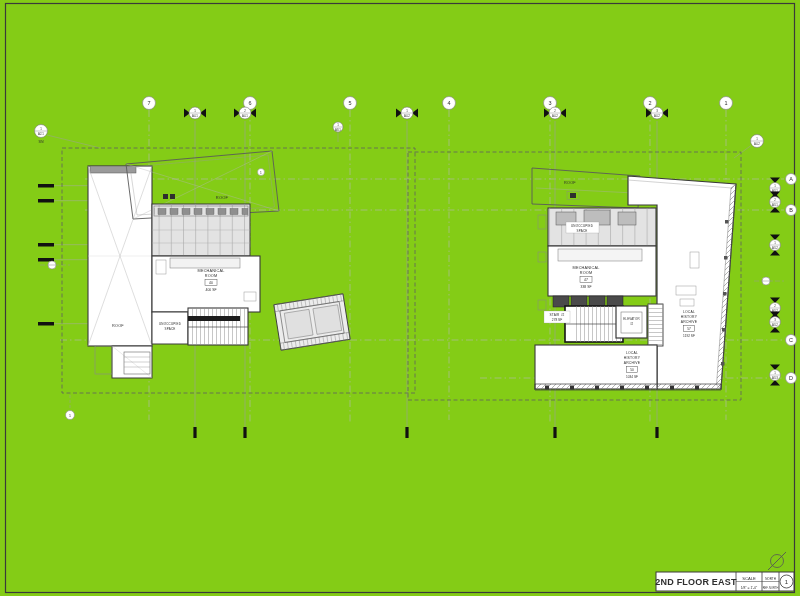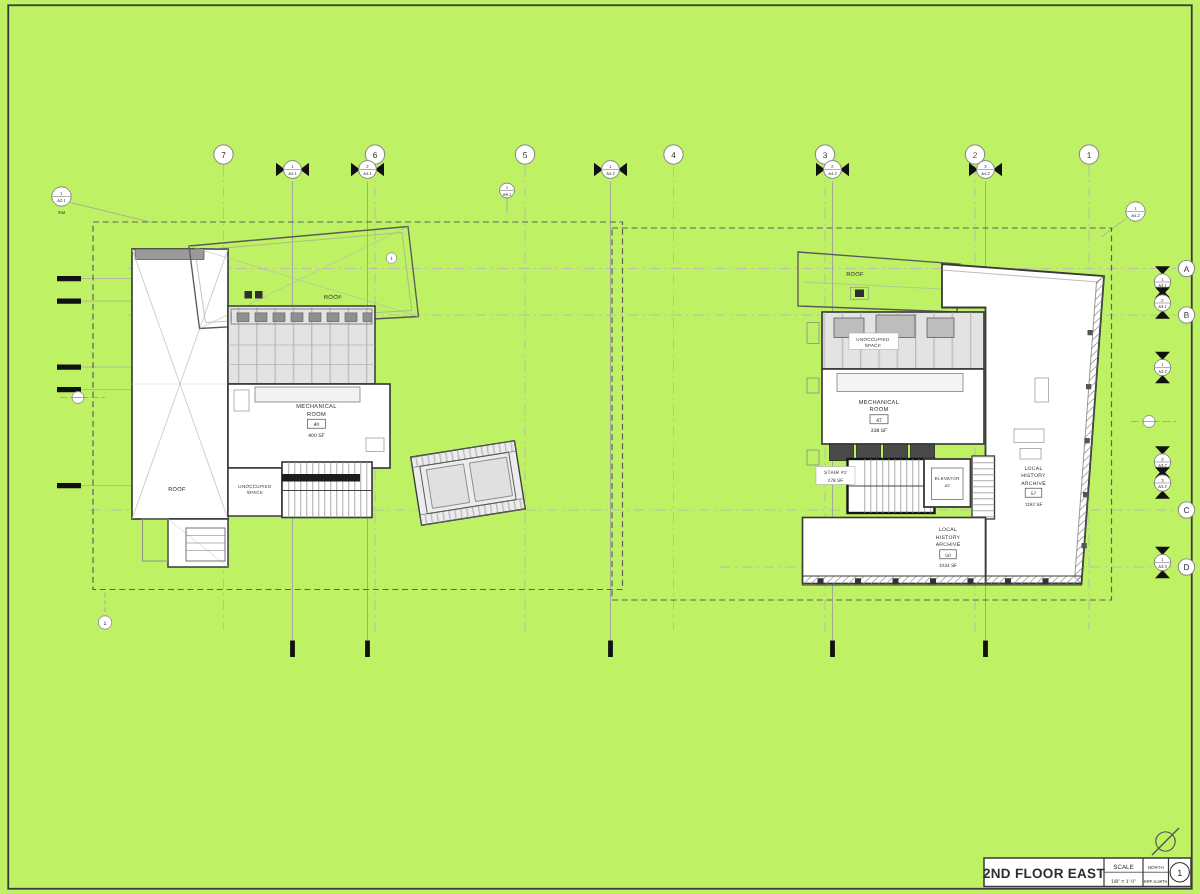--- a/index.html
+++ b/index.html
@@ -1,17 +1,17 @@
 <!DOCTYPE html>
 <html><head>
 <meta charset="utf-8">
 <style>
   html,body{margin:0;padding:0;background:#fff;}
   .sheet{
-    position:relative;width:800px;height:596px;background:#bef264;
+    position:relative;width:800px;height:596px;background:#84cc16;
     font-family:"Liberation Sans",sans-serif;overflow:hidden;
   }
   svg{position:absolute;left:0;top:0;}
   text{fill:#2e2e2e;font-family:"Liberation Sans",sans-serif;}
   .lbl{letter-spacing:0.2px;}
 </style>
 </head>
 <body>
 
 <div class="sheet">

